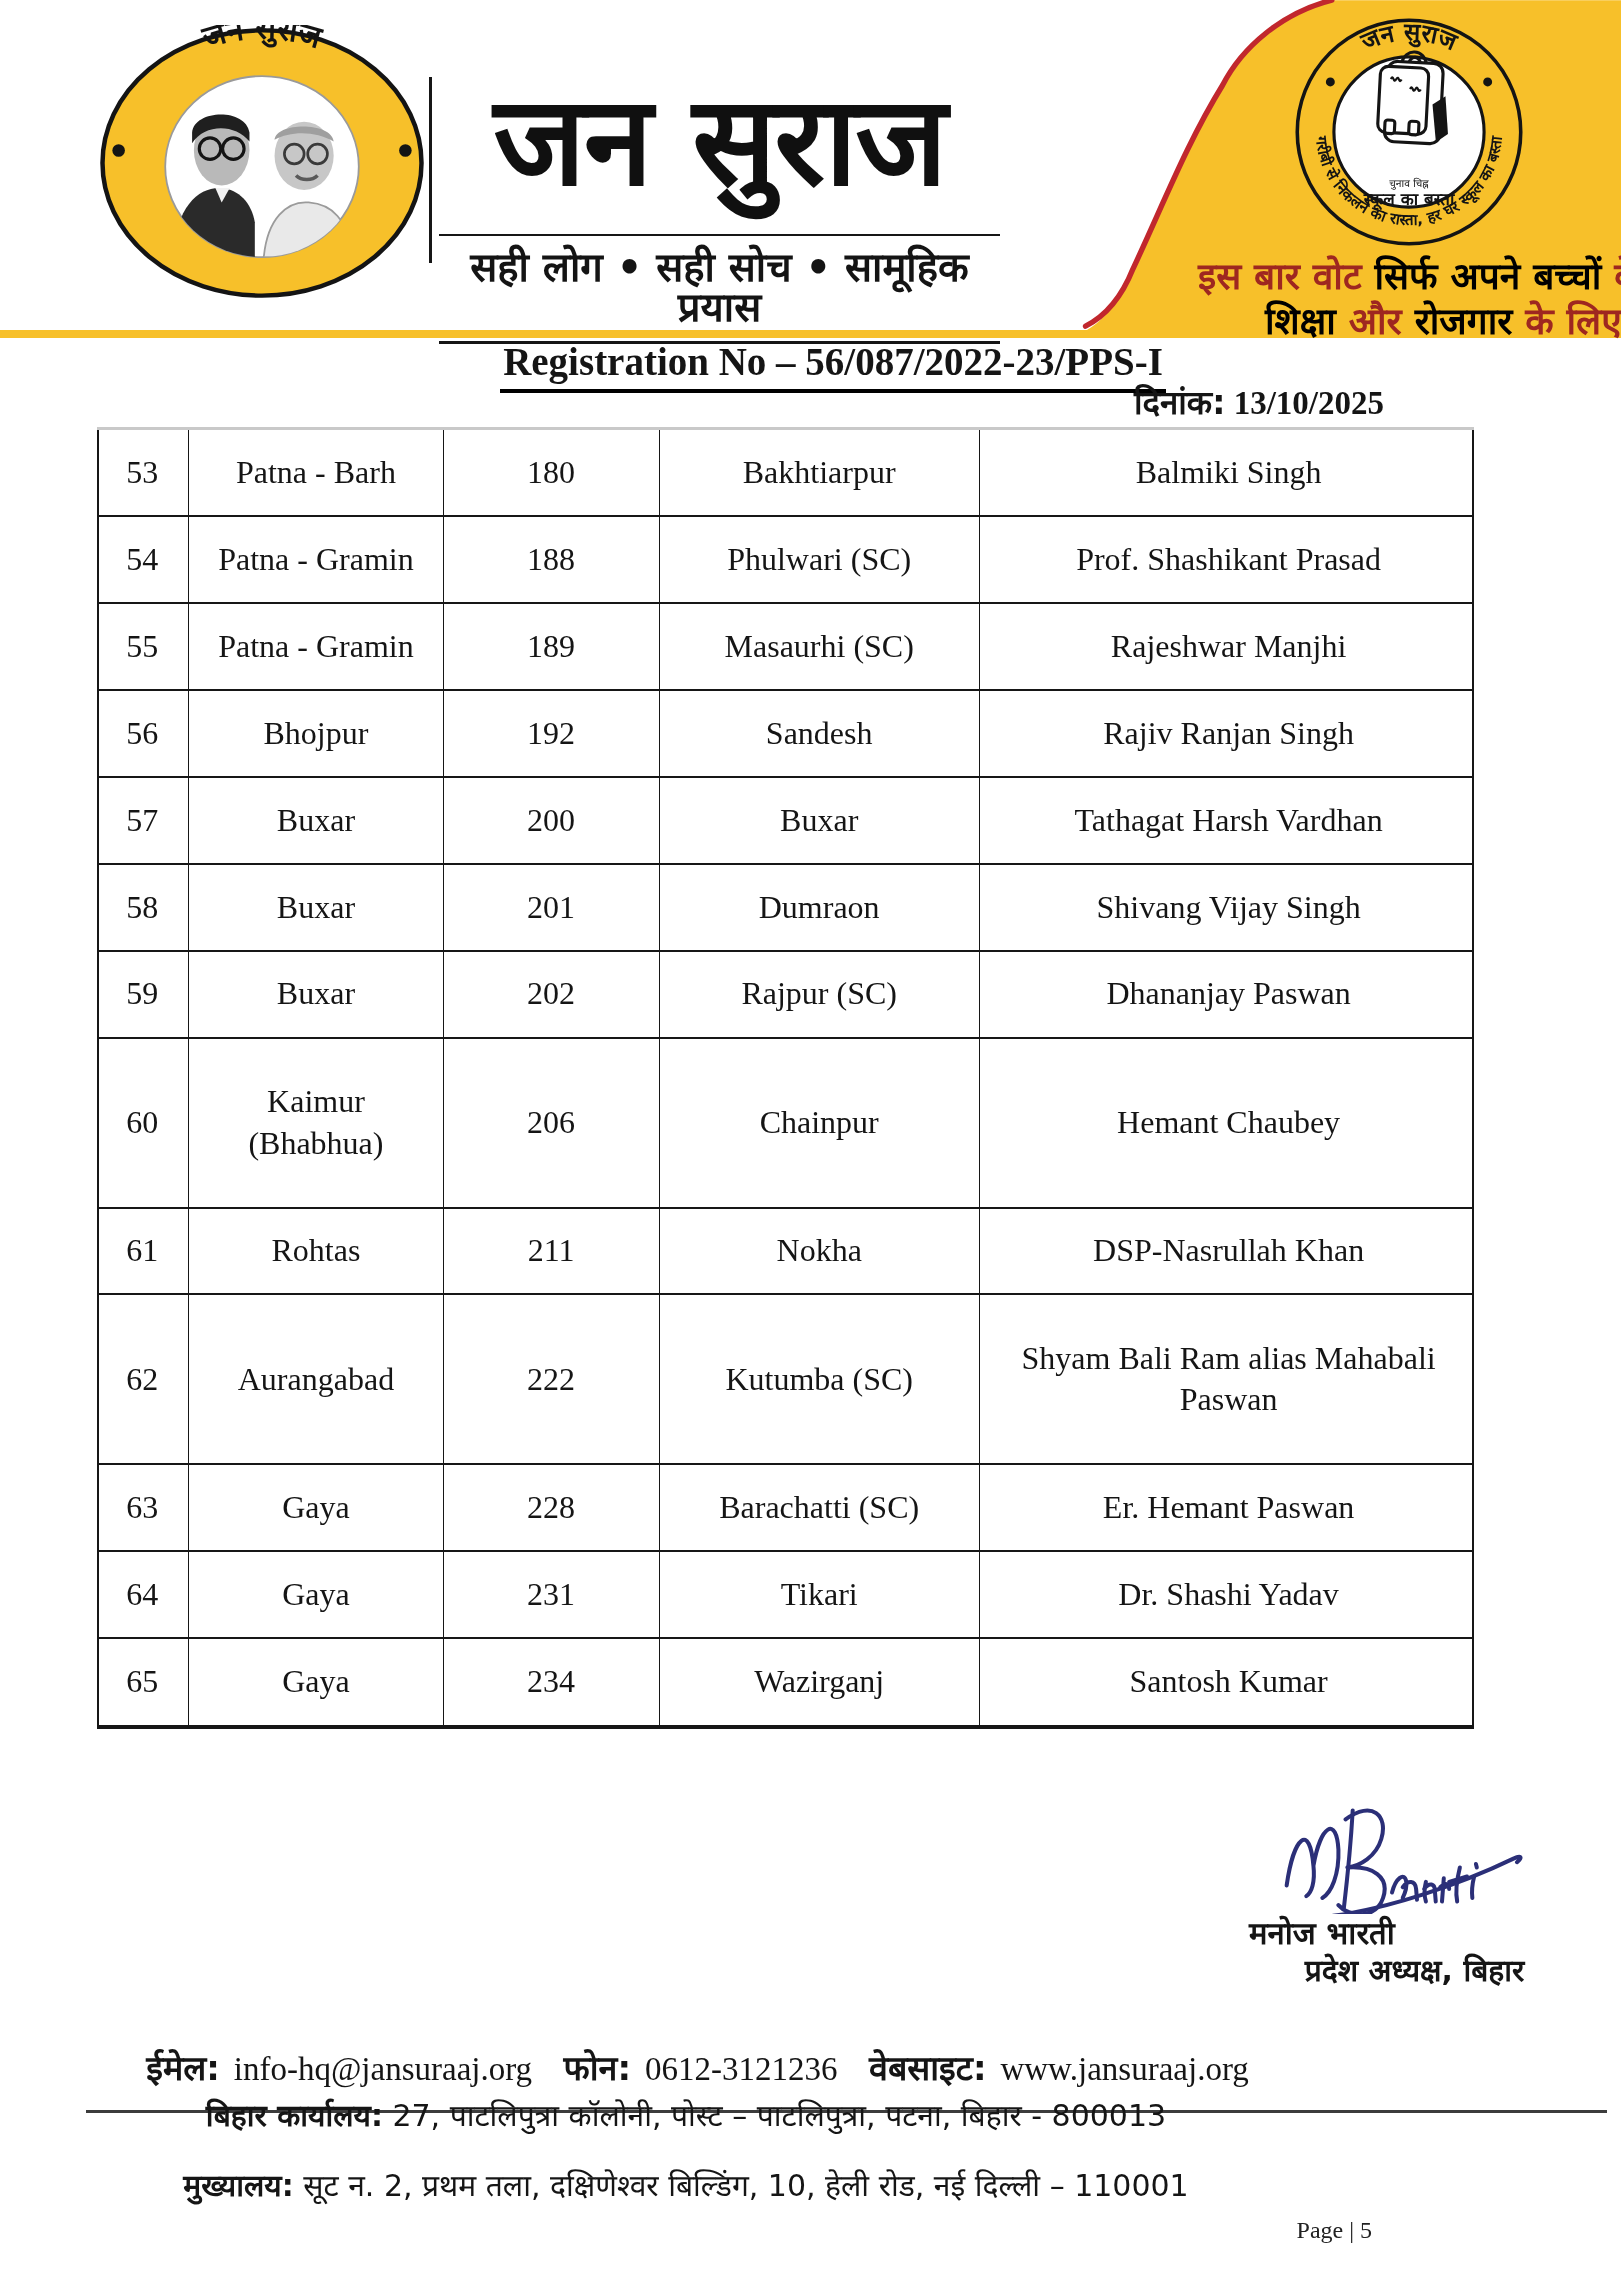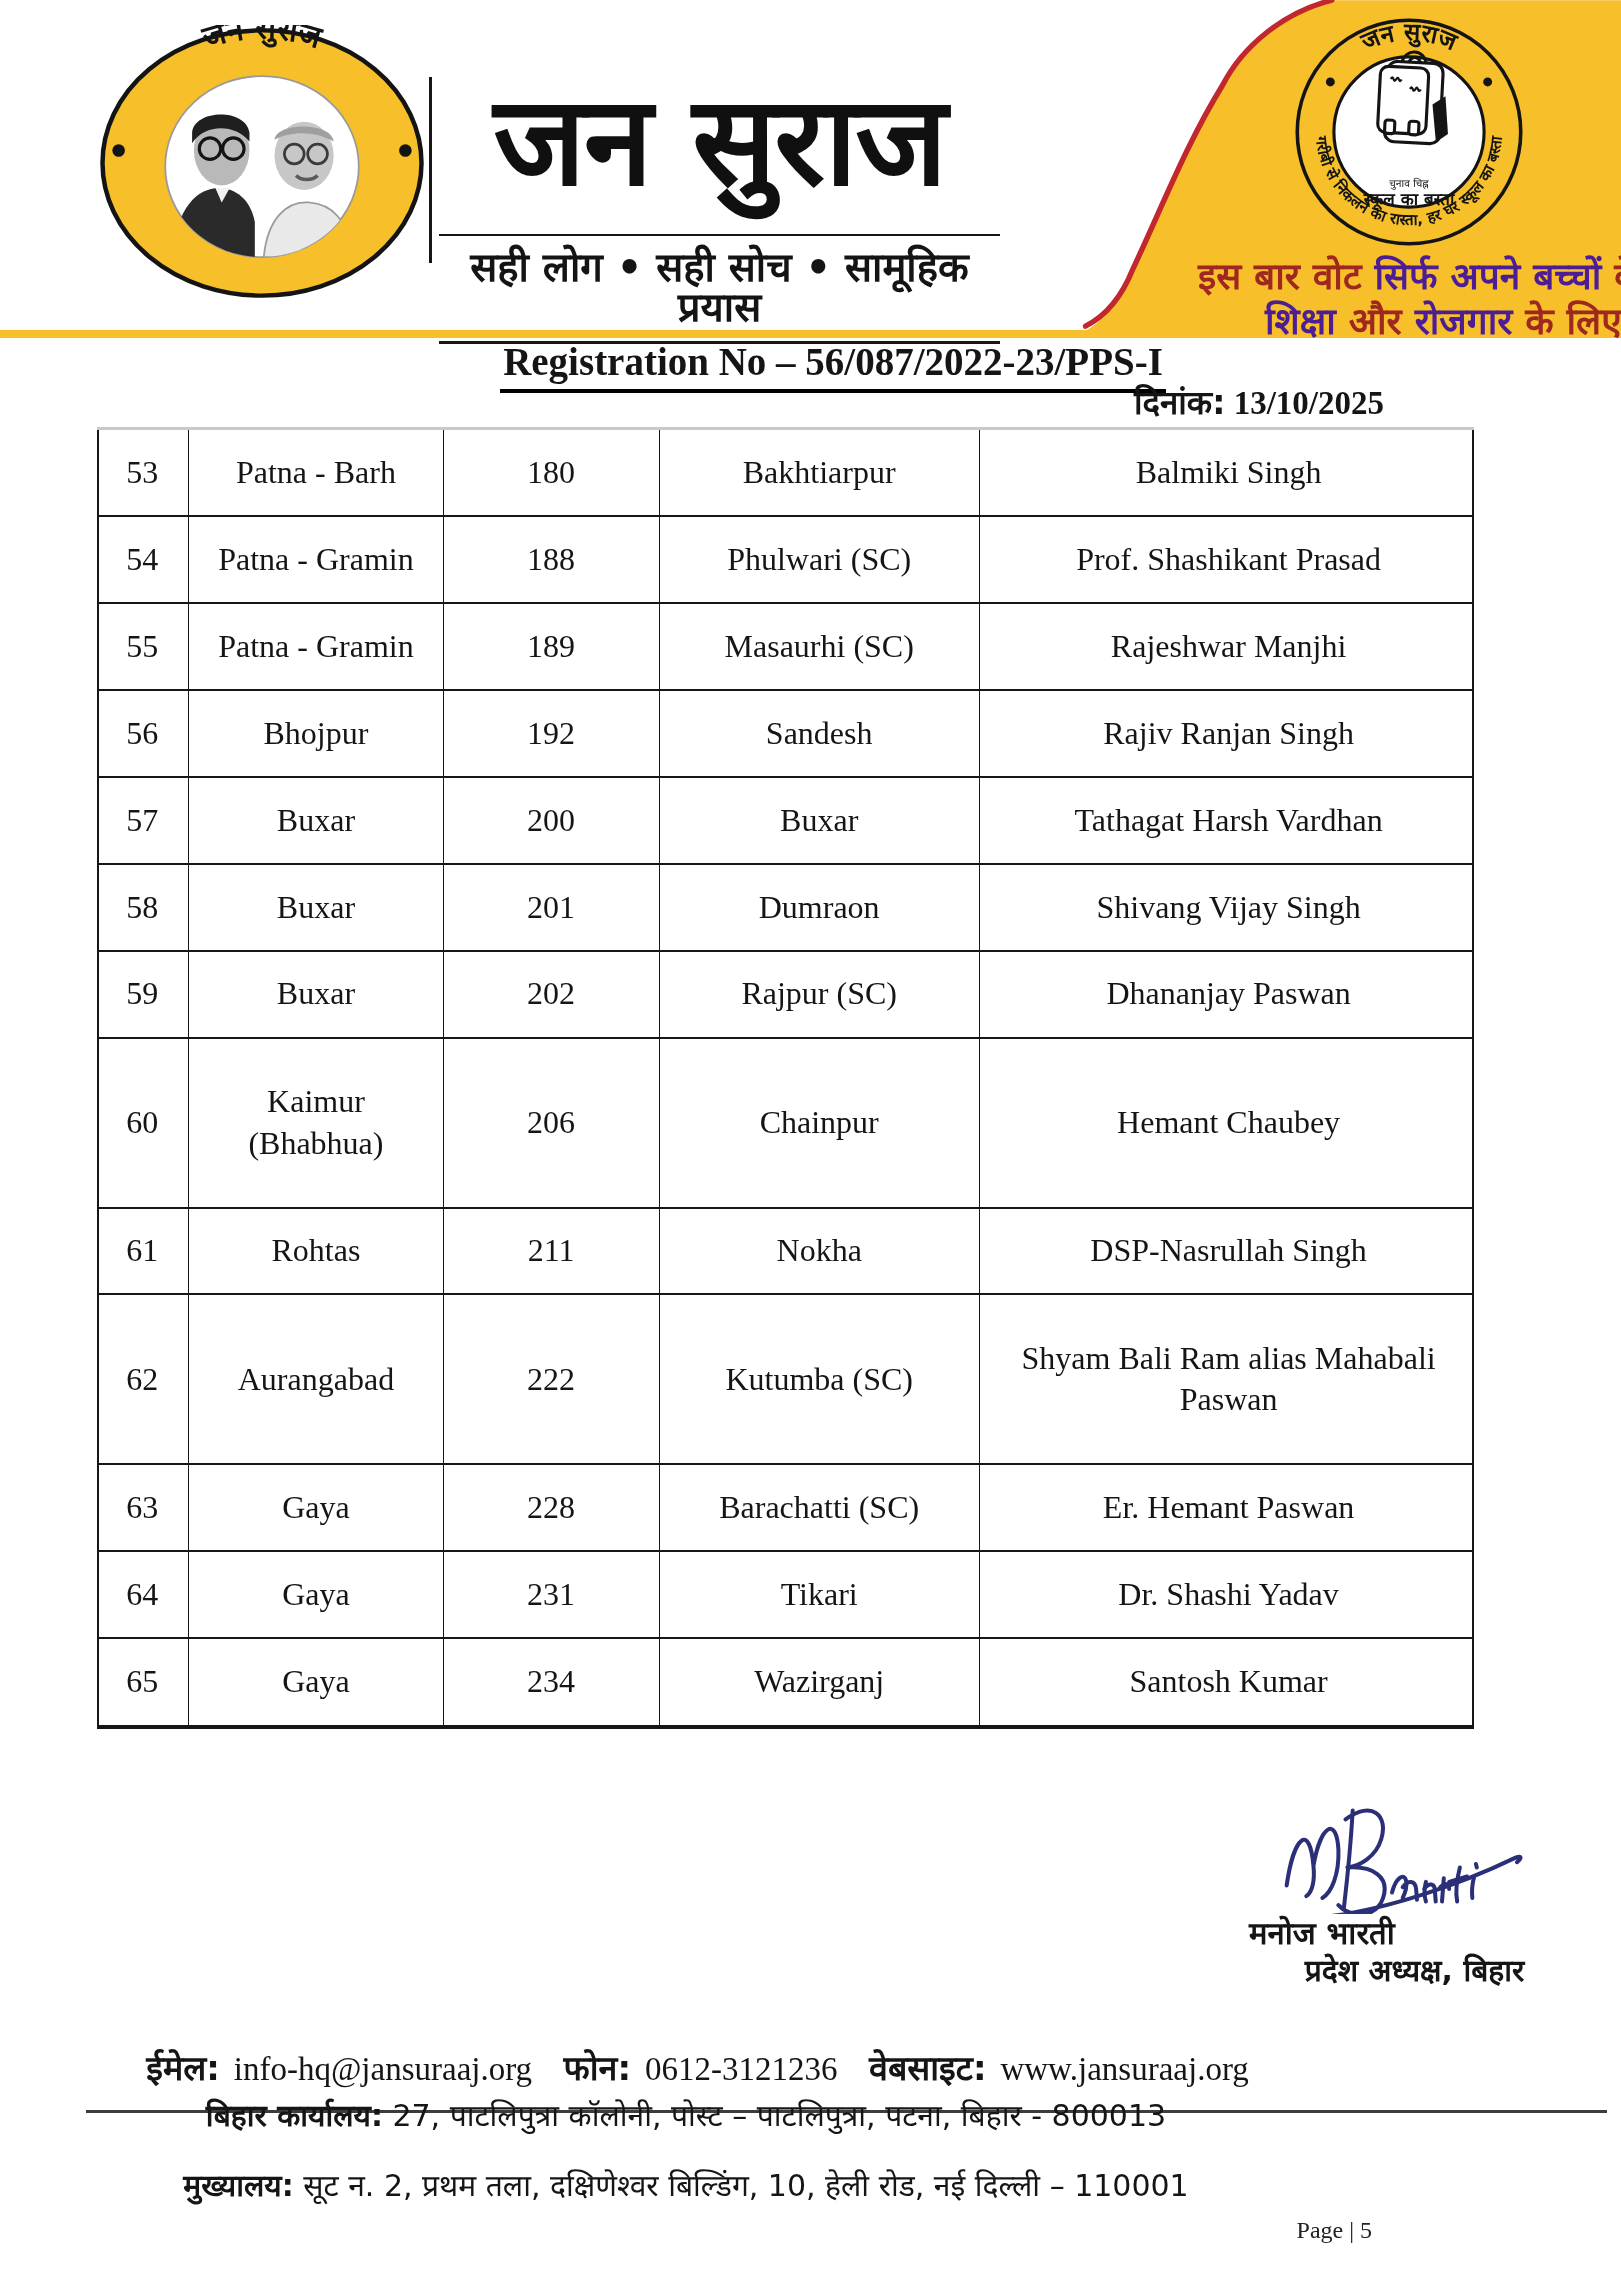--- a/index.html
+++ b/index.html
@@ -29,21 +29,21 @@
   
   #yellow-band{left:0;top:330px;width:1622px;height:8px;background:#F7C02A;}
   #corner-svg{left:1030px;top:0;}
   #seal-svg{left:1291px;top:14.3px;}
 
   
   .slogan-line{white-space:nowrap;font-weight:bold;font-size:37px;line-height:1.0;}
   #slogan-line1{left:1198px;top:258px;}
   #slogan-line2{left:1265px;top:303px;}
   .slogan-line .m{color:#9E2720;}
-  .slogan-line .k{color:#4c1d95;}
+  .slogan-line .k{color:#000000;}
 
   
   #registration{left:0;top:339px;width:1666px;text-align:center;}
   #registration span{
     display:inline-block;font-weight:bold;font-size:39px;
     border-bottom:4.5px solid #000;padding:0 3.6px 4.5px 3.6px;letter-spacing:0px;
   }
   #doc-date{right:238px;top:379px;font-weight:bold;font-size:33px;white-space:nowrap;}
   #doc-date .num{font-family:"Liberation Serif",serif;}
 
@@ -242,21 +242,21 @@
         <td>Kaimur (Bhabhua)</td>
         <td>206</td>
         <td>Chainpur</td>
         <td>Hemant Chaubey</td>
       </tr>
       <tr>
         <td>61</td>
         <td>Rohtas</td>
         <td>211</td>
         <td>Nokha</td>
-        <td>DSP-Nasrullah Singh</td>
+        <td>DSP-Nasrullah Khan</td>
       </tr>
       <tr>
         <td>62</td>
         <td>Aurangabad</td>
         <td>222</td>
         <td>Kutumba (SC)</td>
         <td>Shyam Bali Ram alias Mahabali Paswan</td>
       </tr>
       <tr>
         <td>63</td>

